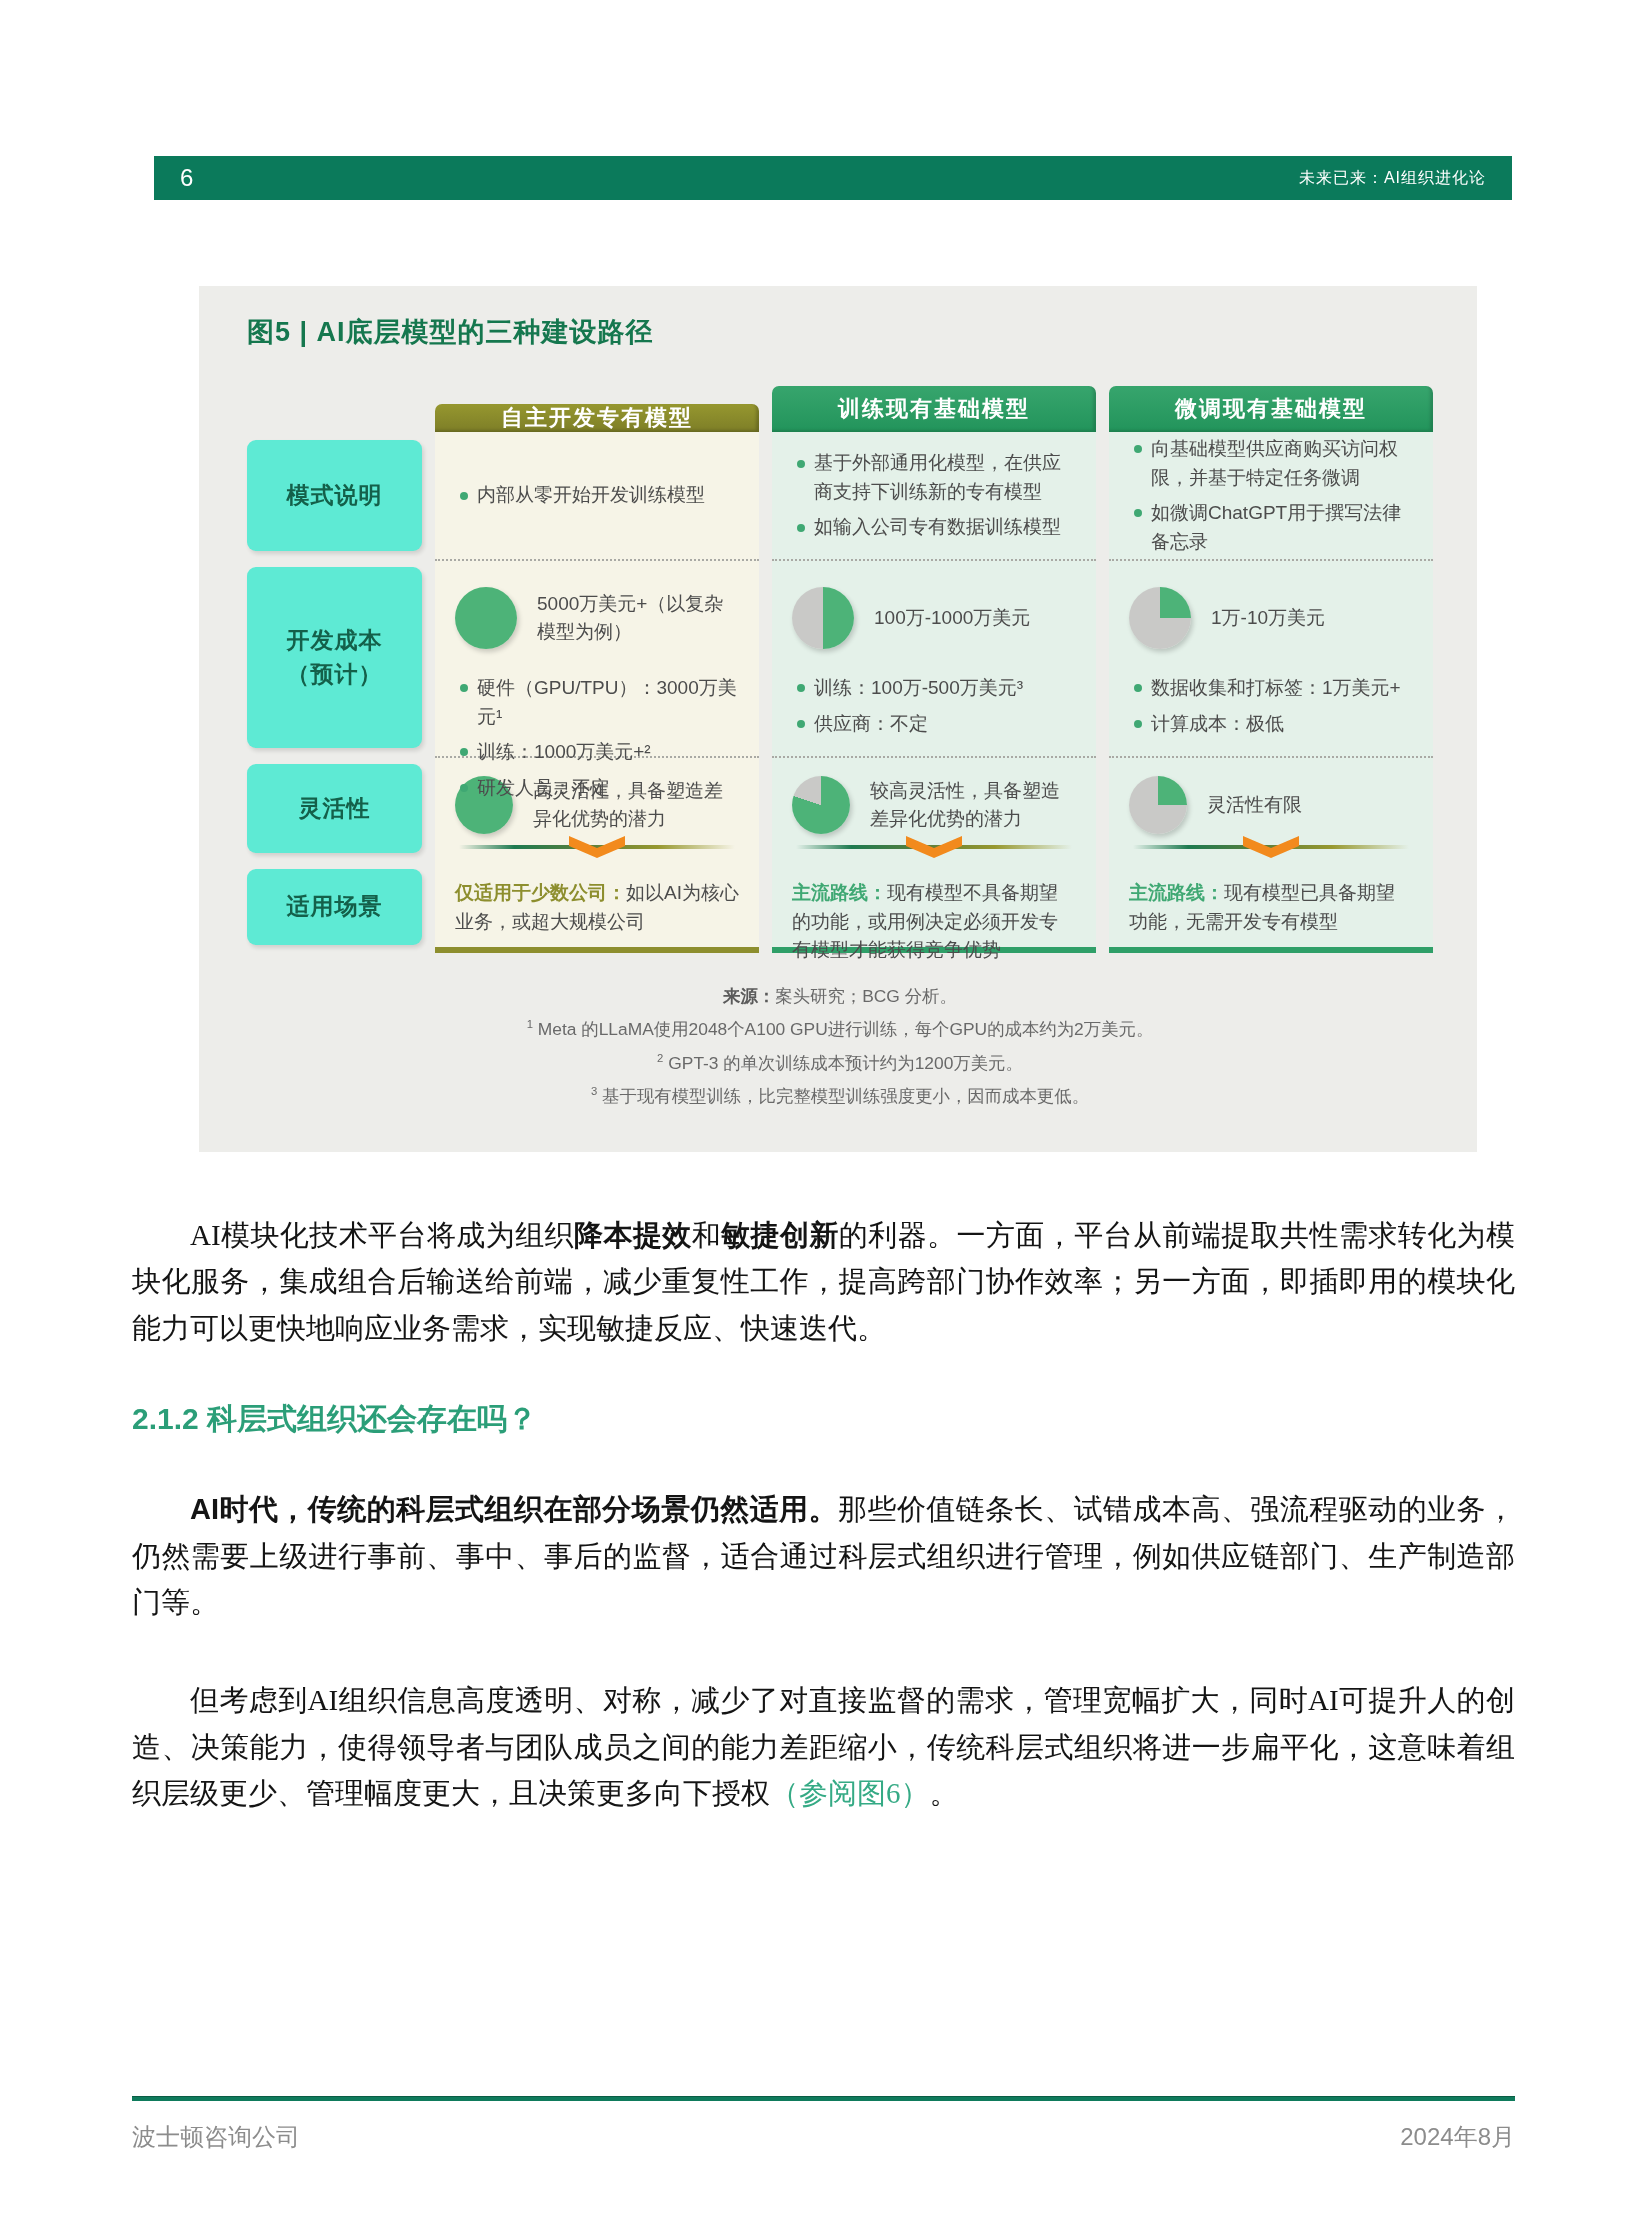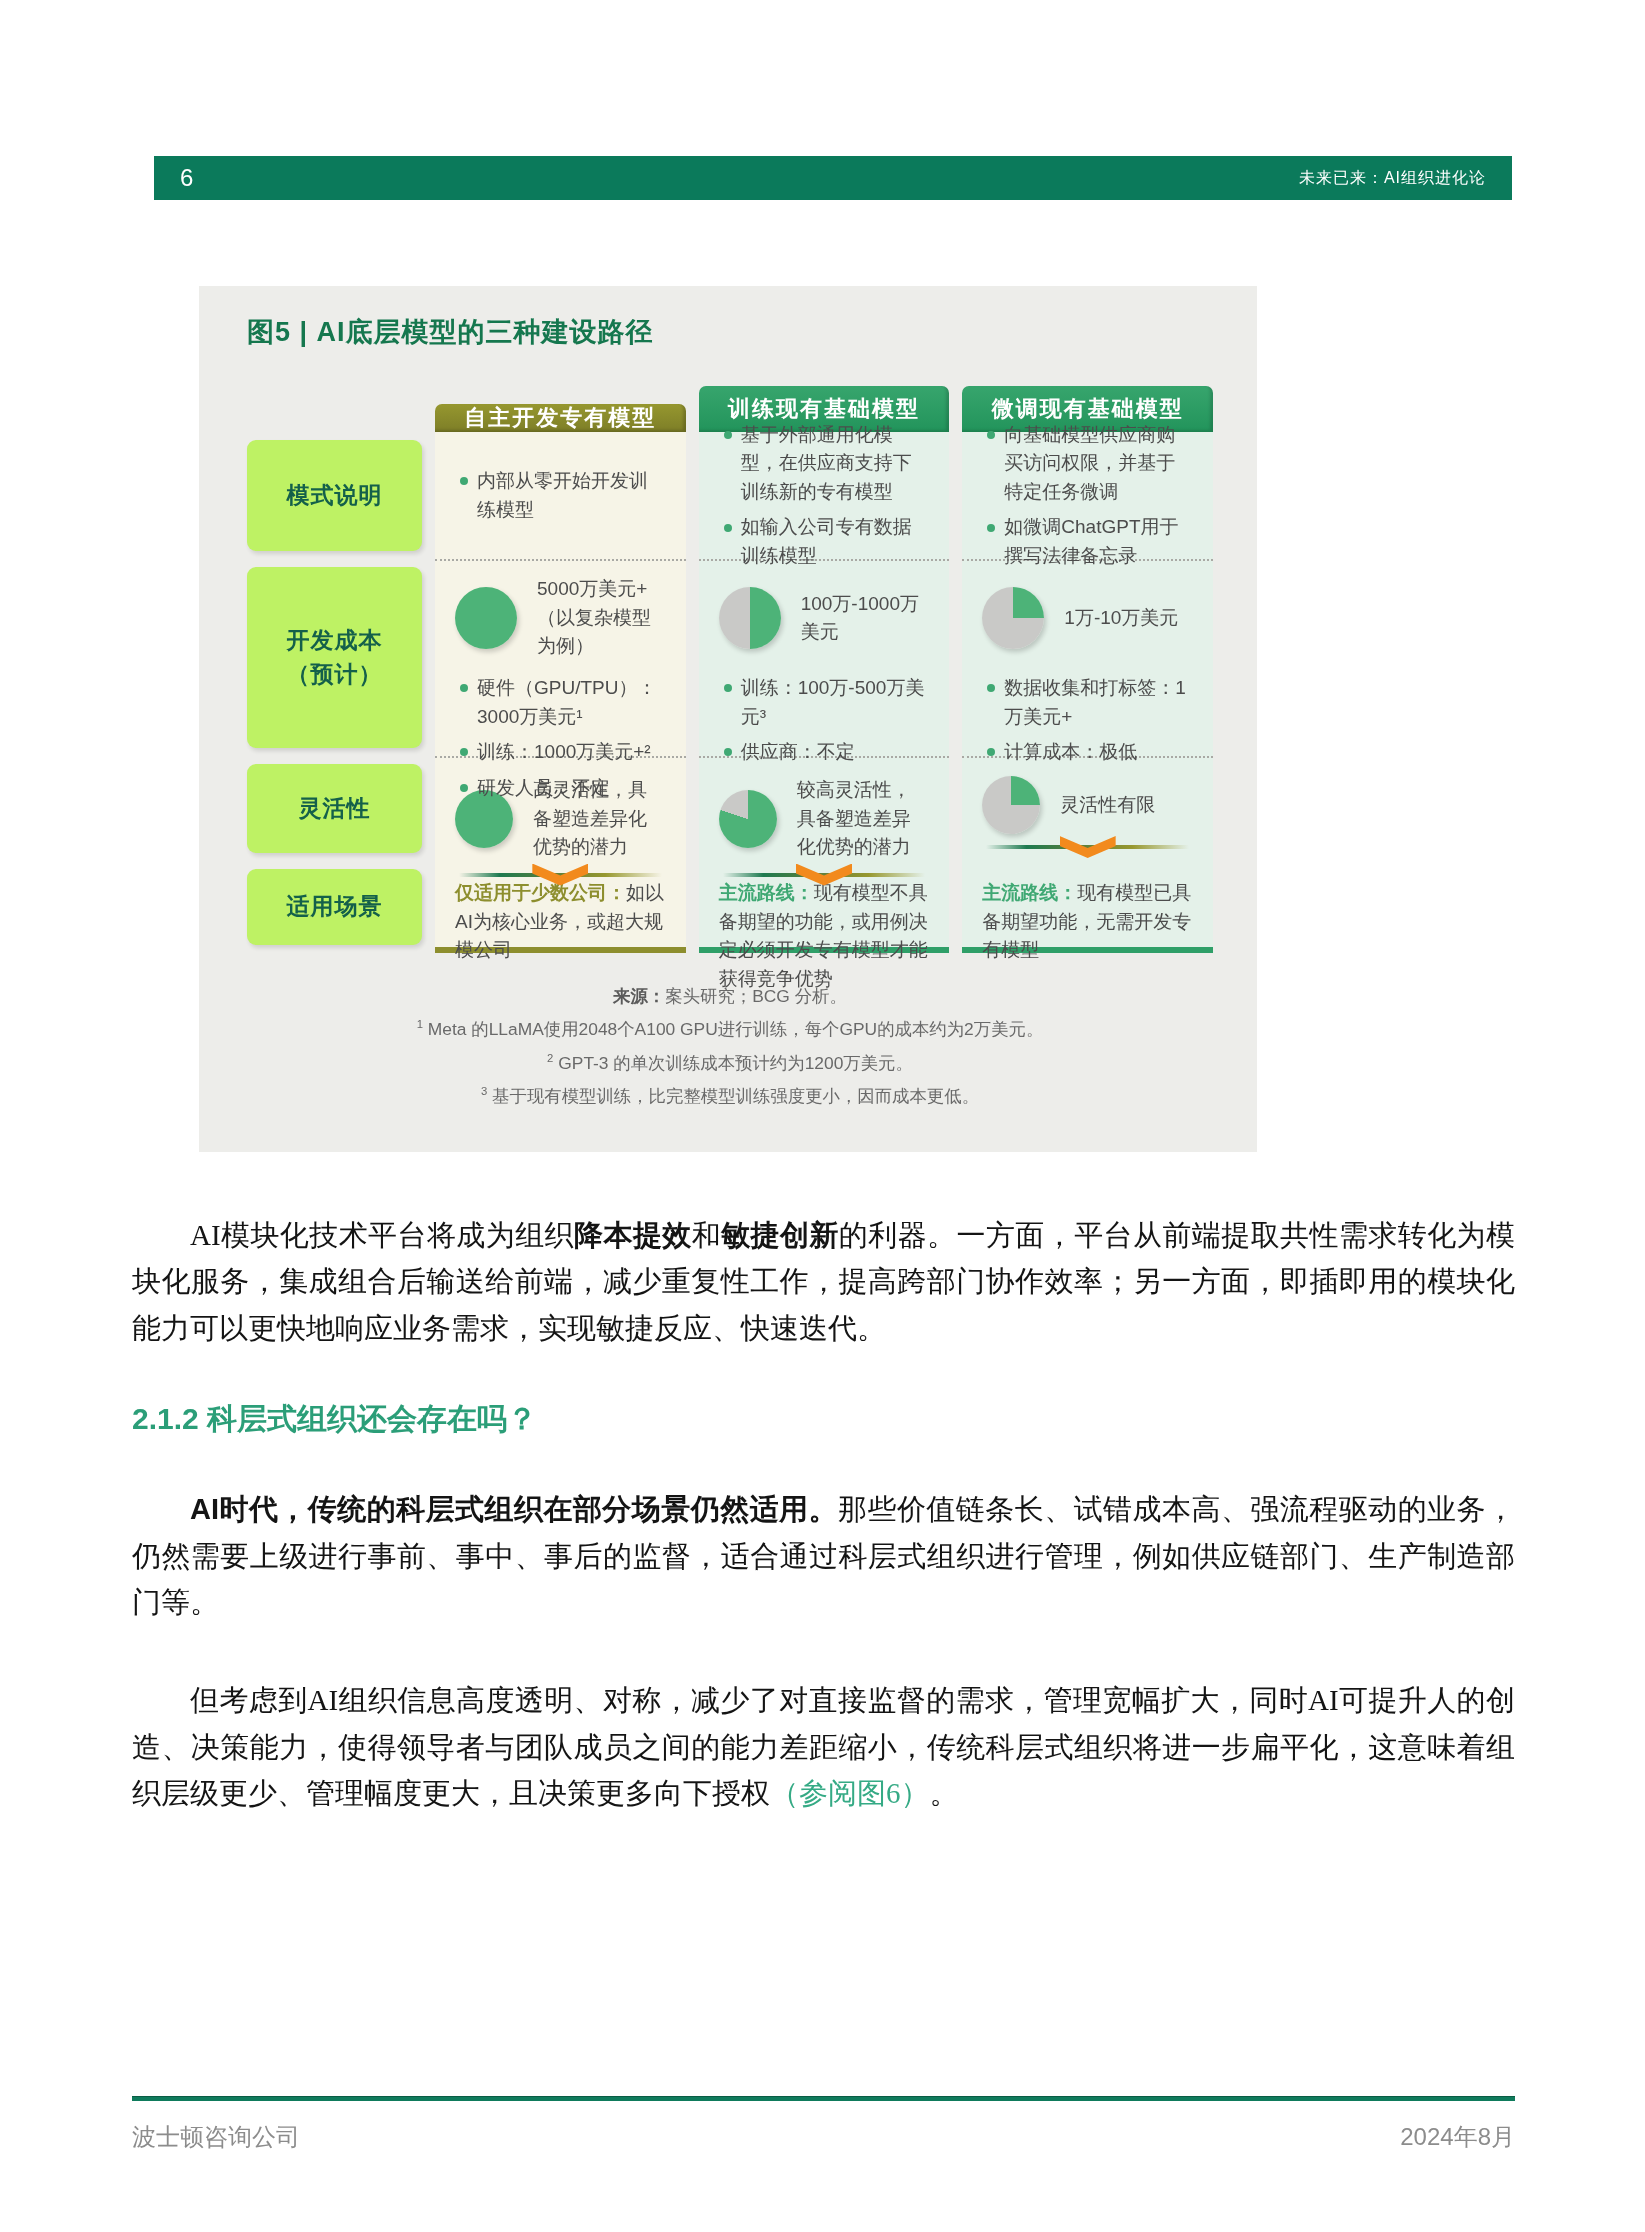--- a/index.html
+++ b/index.html
@@ -7,33 +7,33 @@
   .page{position:relative;width:1646px;height:2233px;background:#fff;overflow:hidden;}
 
   
   .topbar{position:absolute;left:154px;top:156px;width:1358px;height:44px;background:#0b7a5b;
     color:#fff;display:flex;align-items:center;justify-content:space-between;
     padding:0 26px;box-sizing:border-box;}
   .topbar .pgnum{font-size:24px;}
   .topbar .rpt{font-size:16px;letter-spacing:1px;}
 
   
-  .figure{position:absolute;left:199px;top:286px;width:1058px;background:#ededea;
+  .figure{position:absolute;left:199px;top:286px;width:1278px;background:#ededea;
     box-sizing:border-box;padding:28px 44px 38px 48px;}
   .fig-title{margin:0 0 36px 0;font-size:27px;font-weight:bold;color:#15774e;letter-spacing:1px;}
 
   .ftable{display:grid;grid-template-columns:175px 1fr 1fr 1fr;
     grid-template-rows:46px 127px 197px 105px 92px;column-gap:13px;}
 
   .tab{border-radius:7px 7px 0 0;color:#fff;font-weight:bold;font-size:22px;
     display:flex;align-items:center;justify-content:center;letter-spacing:2px;}
   .tab-olive{background:linear-gradient(180deg,#96972f,#7d7e27);box-shadow:inset -3px -2px 3px rgba(0,0,0,.18);margin-top:18px;}
   .tab-green{background:linear-gradient(180deg,#37a56d,#22945b);box-shadow:inset -3px -2px 3px rgba(0,0,0,.14);}
 
-  .rlabel{background:#bef264;border-radius:9px;margin:8px 0;display:flex;align-items:center;
+  .rlabel{background:#5eead4;border-radius:9px;margin:8px 0;display:flex;align-items:center;
     justify-content:center;color:#14604a;font-weight:bold;font-size:23px;text-align:center;
     white-space:pre-line;line-height:1.45;box-shadow:2px 3px 4px rgba(0,0,0,.12);letter-spacing:1px;}
 
   .cell{box-sizing:border-box;padding:14px 20px;font-size:19px;color:#4c4c4c;line-height:1.5;}
   .c0{background:#f6f4e7;}
   .c1,.c2{background:#e4f1e9;}
   .dotted{border-top:2px dotted #a9a9a4;}
 
   .cell-mode{display:flex;flex-direction:column;justify-content:center;}
   .bullets{margin:0;padding:0;list-style:none;}

